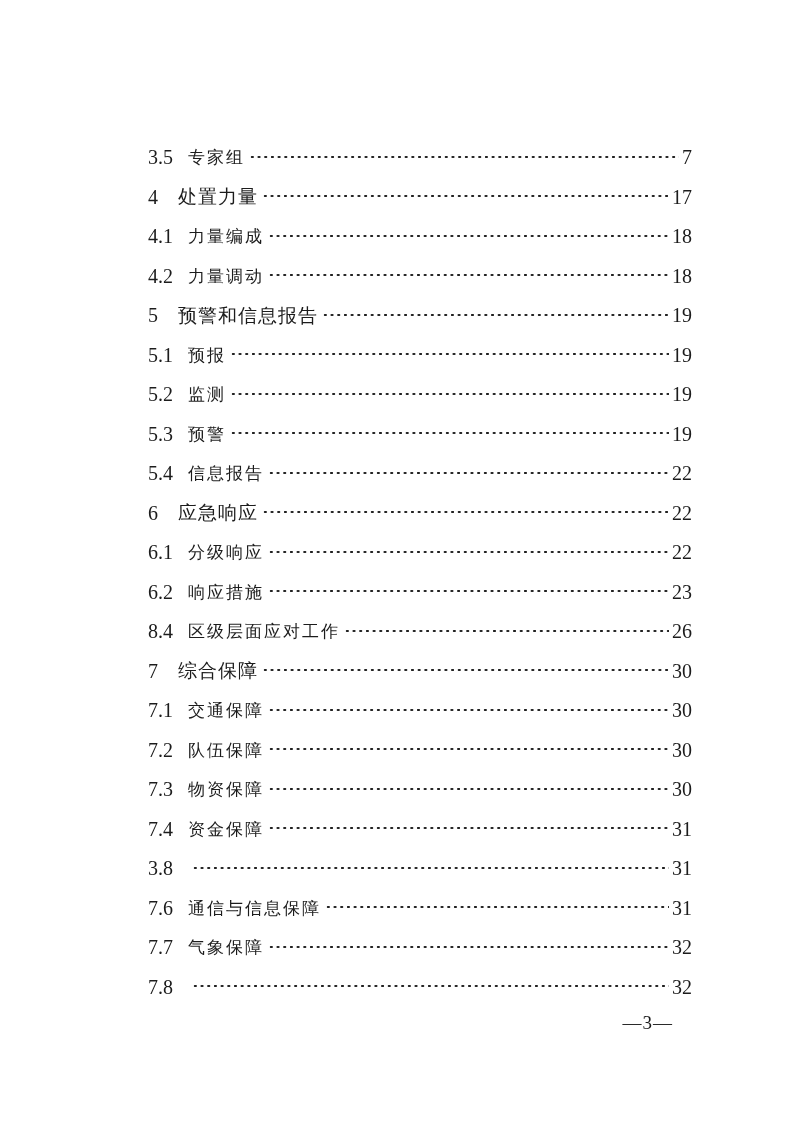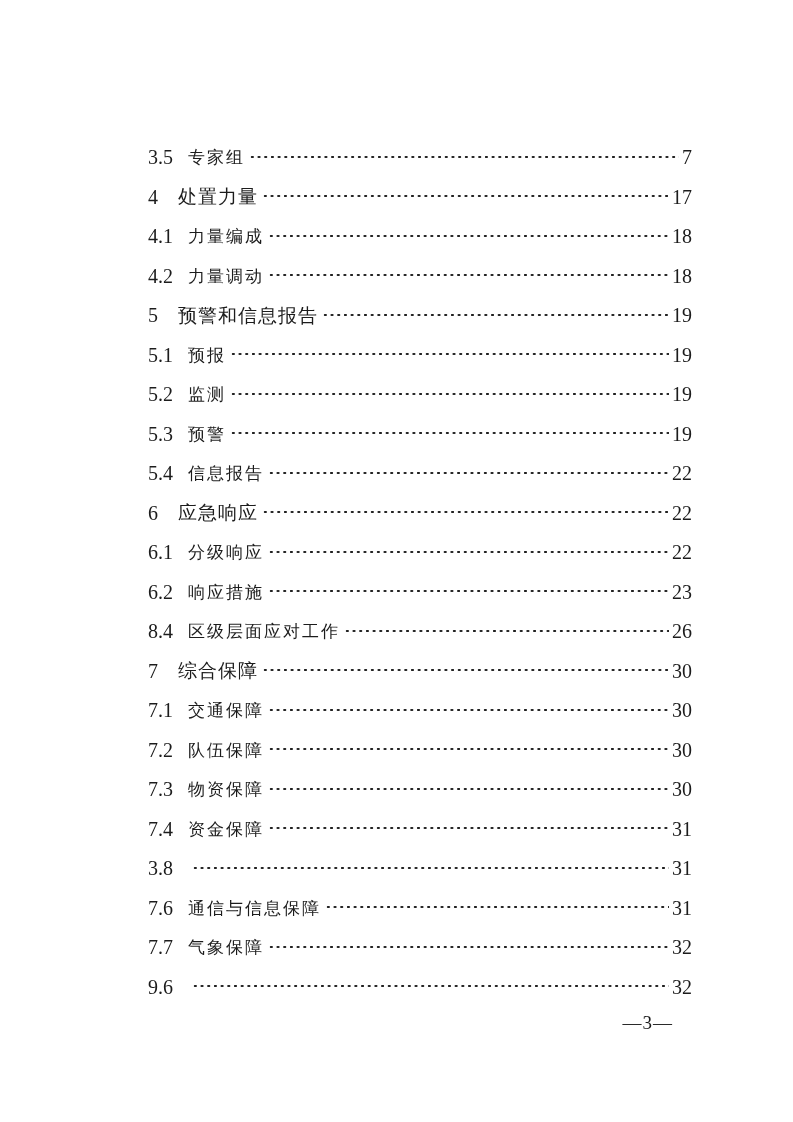--- a/index.html
+++ b/index.html
@@ -224,21 +224,21 @@
     </div>
 
     <div class="toc-row level-2">
       <span class="num">7.7</span>
       <span class="title">气象保障</span>
       <span class="leader"></span>
       <span class="pagenum">32</span>
     </div>
 
     <div class="toc-row level-2">
-      <span class="num">9.6</span>
+      <span class="num">7.8</span>
       <span class="leader"></span>
       <span class="pagenum">32</span>
     </div>
   </div>
 
   <div class="footer">—3—</div>
 
 </div>
 
 </body></html>

